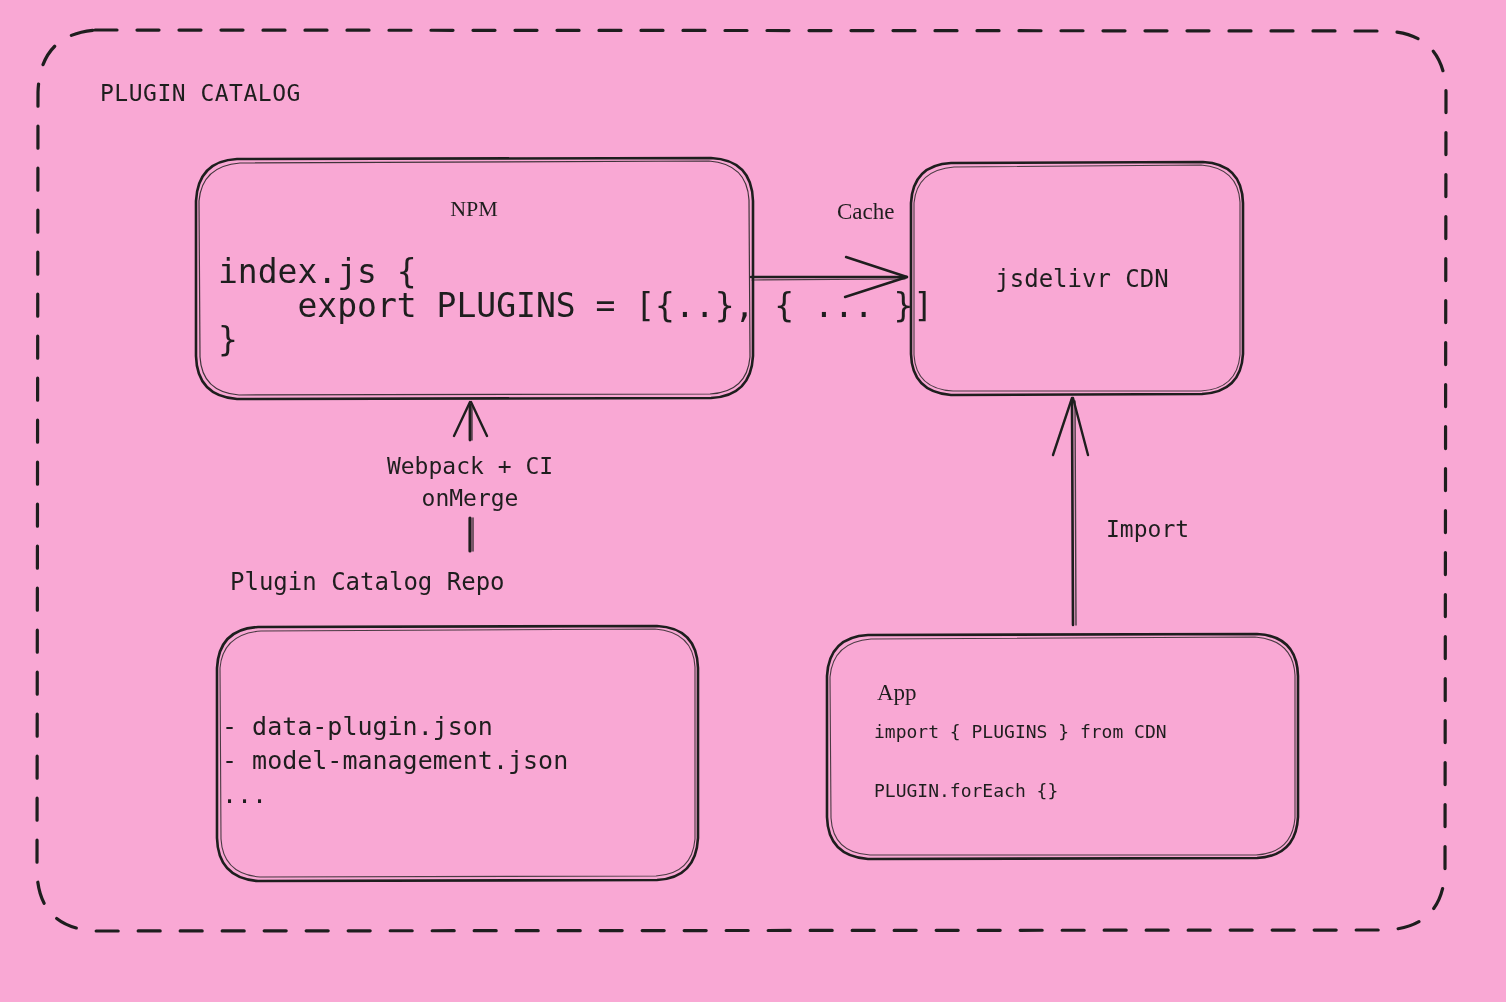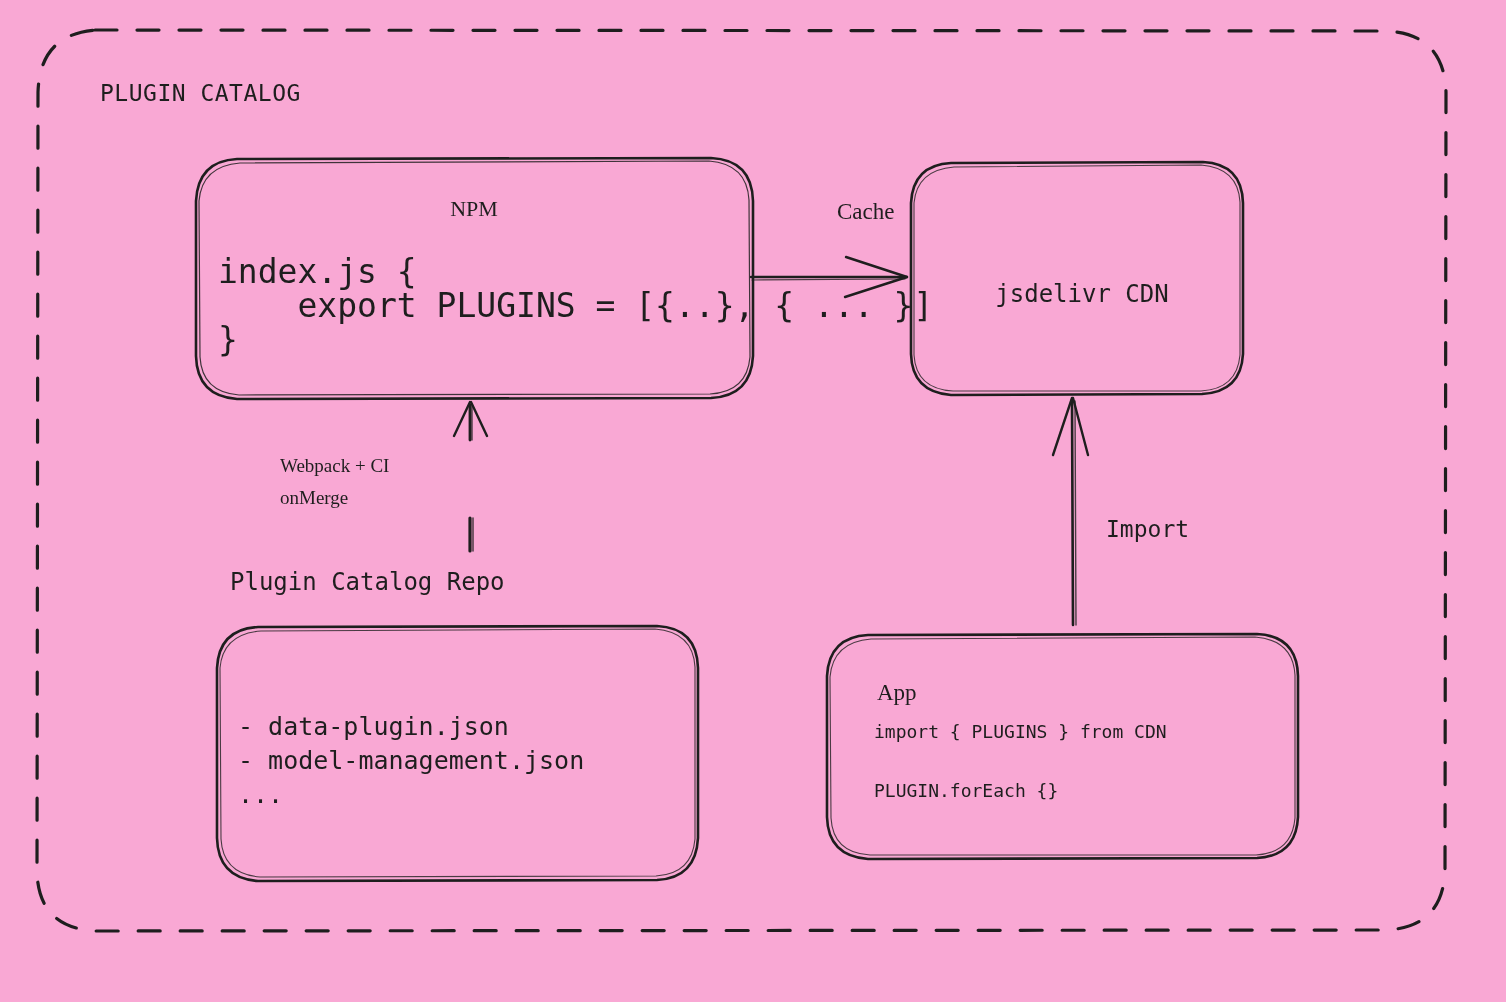--- a/index.html
+++ b/index.html
@@ -49,54 +49,53 @@
     font-size: 22px;
   }
   .npm-code {
     left: 218px;
     top: 255px;
     font-size: 33px;
     line-height: 34px;
   }
   .cdn-title {
     left: 910px;
-    top: 282px;
+    top: 267px;
     width: 344px;
     text-align: center;
     font-size: 24px;
   }
   .cache-label {
     left: 789px;
     top: 200px;
     font-size: 23px;
     margin-left: 48px;
   }
   .import-label {
     left: 1106px;
     top: 518px;
     font-size: 23px;
   }
   .webpack-label {
     left: 280px;
     top: 450px;
     width: 380px;
-    text-align: left;
-    font-size: 19px;
+    text-align: center;
+    font-size: 23px;
     line-height: 32px;
-    font-family: Liberation Serif, serif;
   }
   .repo-label {
     left: 230px;
     top: 570px;
     width: 470px;
     text-align: left;
     font-size: 24px;
   }
   .repo-code {
-    left: 238px;
+    left: 222px;
     top: 710px;
     font-size: 25px;
     line-height: 34px;
   }
   .app-title {
     left: 861px;
     top: 681px;
     font-size: 23px;
     margin-left: 16px;
   }

